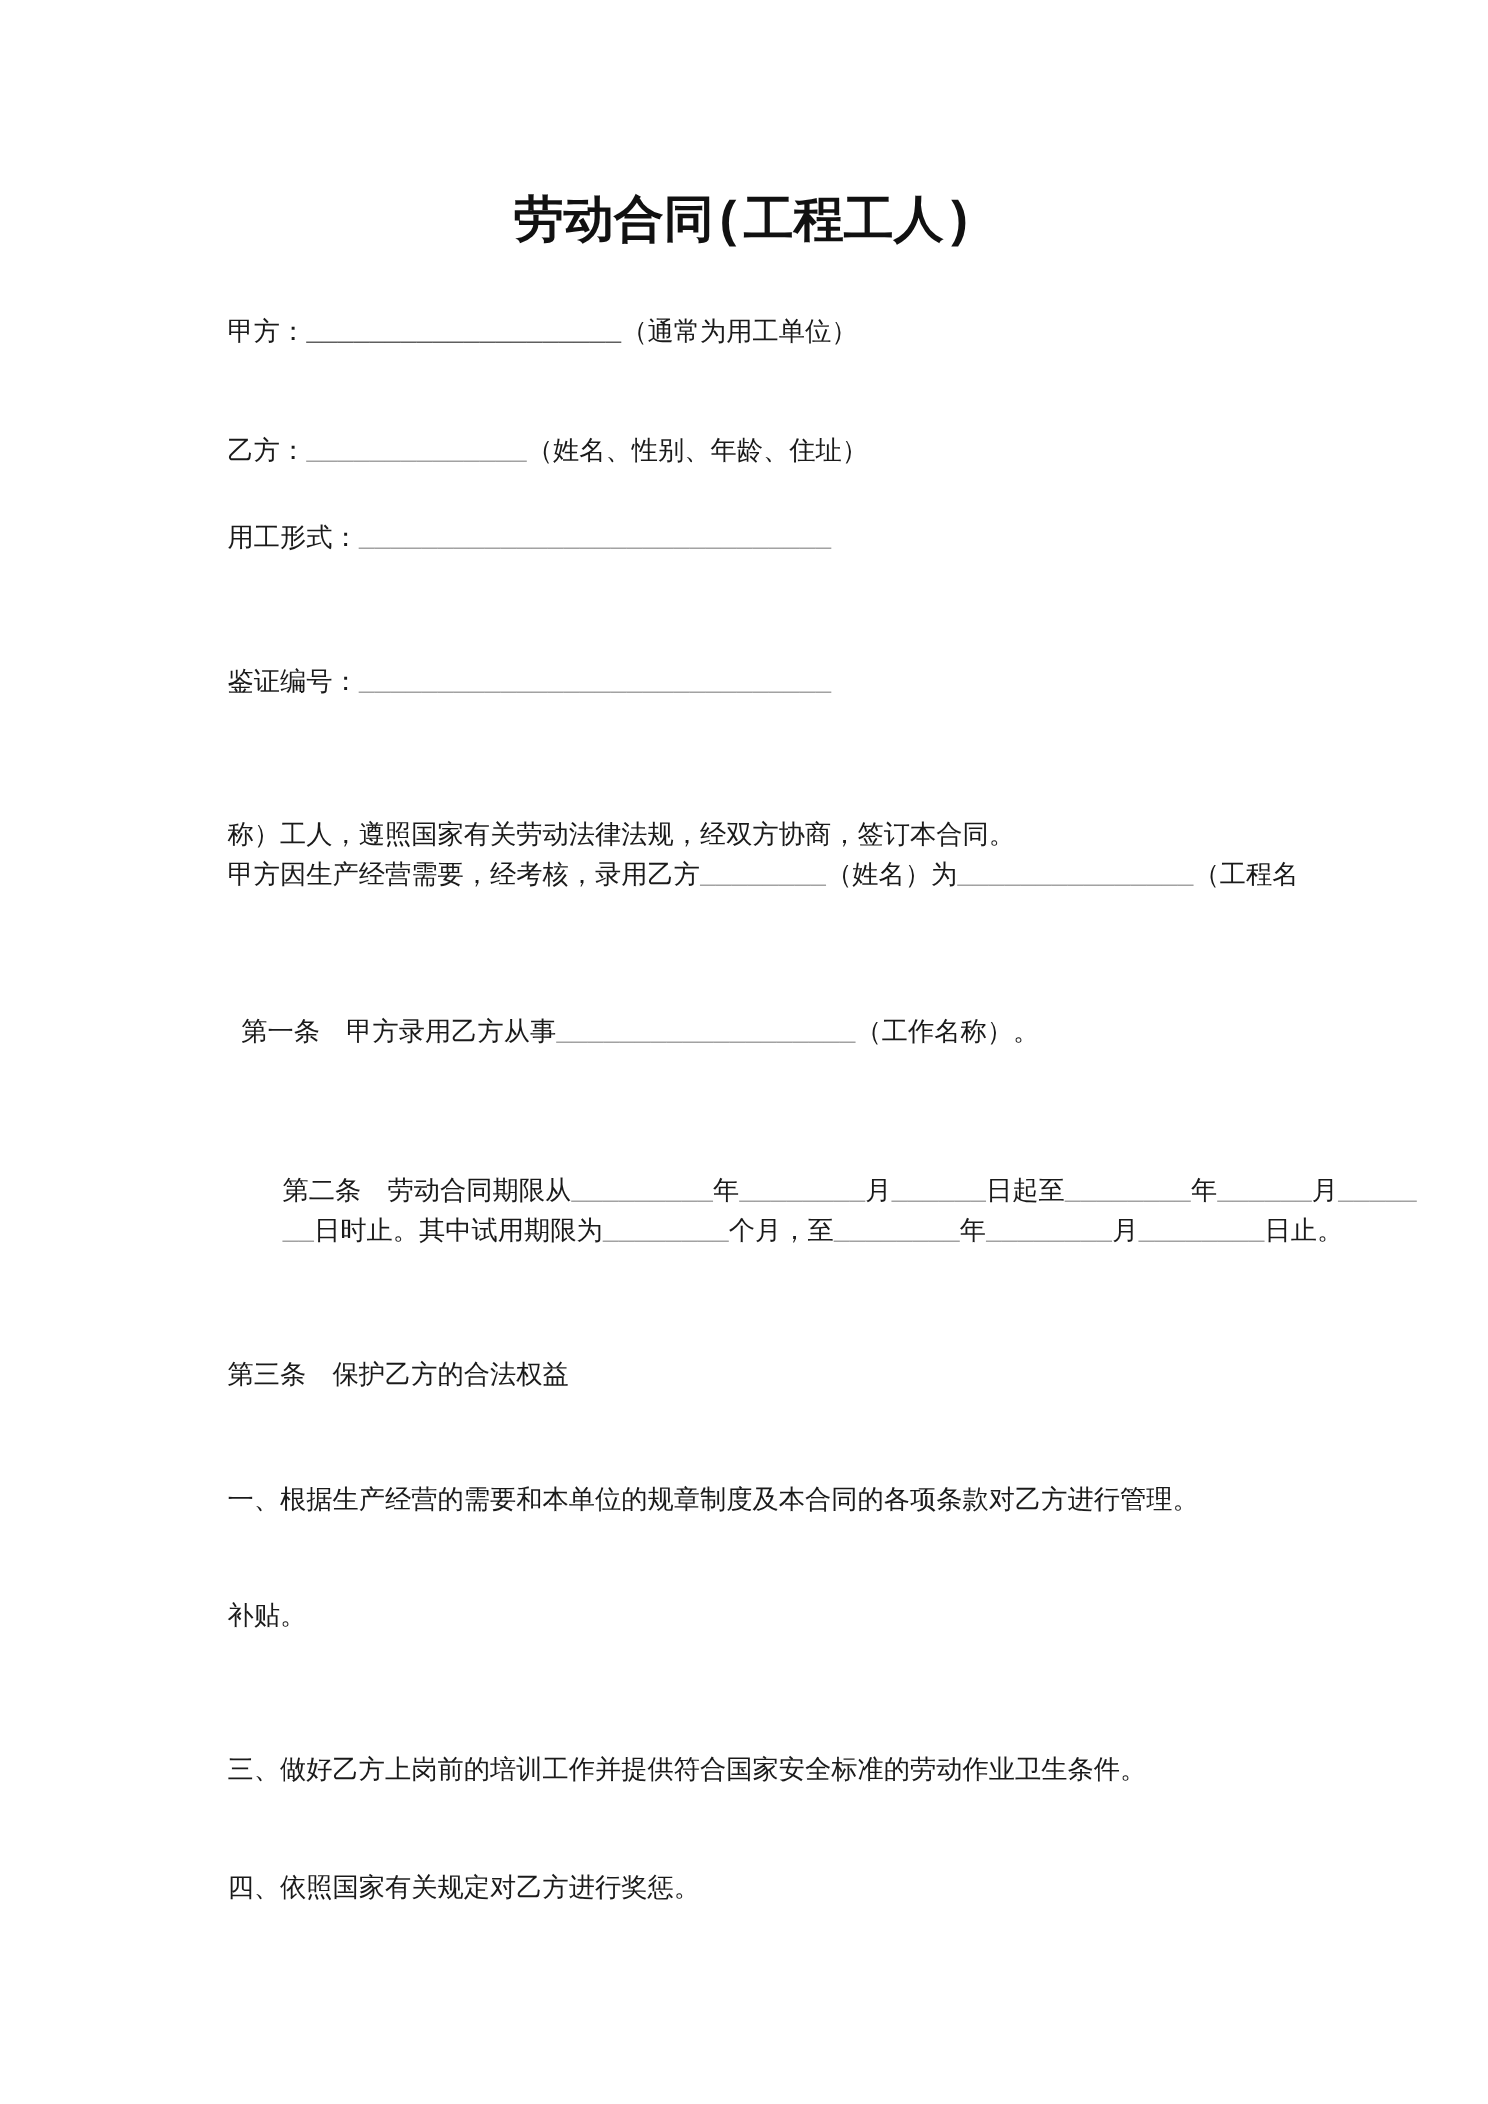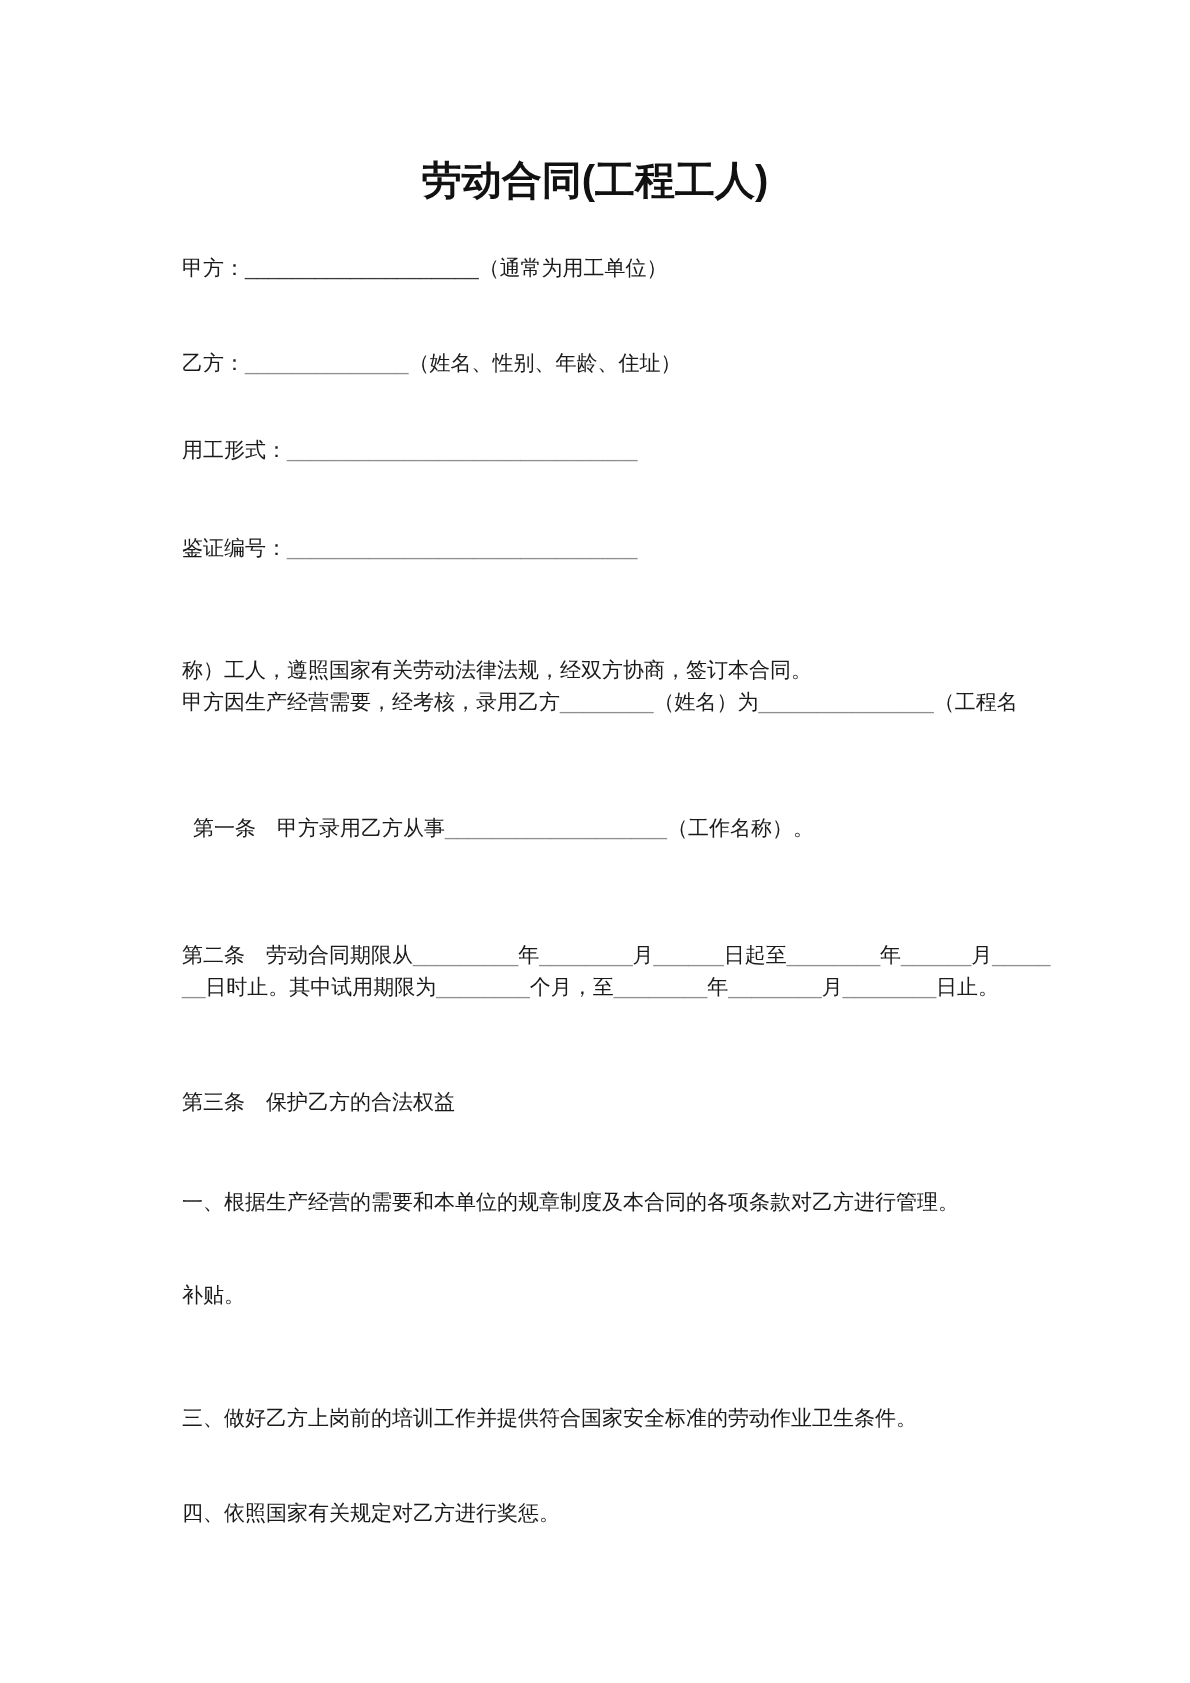--- a/index.html
+++ b/index.html
@@ -7,21 +7,21 @@
     --text-color: #1a1a1a;
     --blank-color: #8f8f8f;
   }
   * { margin: 0; padding: 0; box-sizing: border-box; }
   html, body { background: #ffffff; }
   .page {
     position: relative;
     width: 1190px;
     height: 1683px;
     background: var(--page-bg);
-    font-family: Liberation Sans, sans-serif;
+    font-family: Liberation Mono, monospace;
     color: var(--text-color);
     overflow: hidden;
     padding-left: 26px;
   }
   .title {
     position: absolute;
     top: 156px;
     left: 0;
     width: 100%;
     text-align: center;
@@ -37,25 +37,25 @@
     font-size: 21px;
     line-height: 32px;
     color: var(--text-color);
   }
   #doc-body .para .line { white-space: pre; }
   #doc-body .blank { color: var(--blank-color); }
   #doc-body .blank.dark { color: #3a3a3a; margin-top: 16px; }
   
   #doc-body .para:nth-of-type(1)  { top: 252px; }
   #doc-body .para:nth-of-type(2)  { top: 347px; }
-  #doc-body .para:nth-of-type(3)  { top: 434px; text-align: center; }
+  #doc-body .para:nth-of-type(3)  { top: 417px; text-align: center; }
   #doc-body .para:nth-of-type(4)  { top: 532px; text-align: right; }
   #doc-body .para:nth-of-type(5)  { top: 654px; }
   #doc-body .para:nth-of-type(6)  { top: 812px; margin-left: 11px; }
-  #doc-body .para:nth-of-type(7)  { top: 939px; }
+  #doc-body .para:nth-of-type(7)  { top: 939px; margin-left: 44px; }
   #doc-body .para:nth-of-type(8)  { top: 1086px; }
   #doc-body .para:nth-of-type(9)  { top: 1186px; }
   #doc-body .para:nth-of-type(10) { top: 1279px; }
   #doc-body .para:nth-of-type(11) { top: 1402px; }
   #doc-body .para:nth-of-type(12) { top: 1497px; }
 </style>
 </head>
 <body>
 
 <div class="page">

